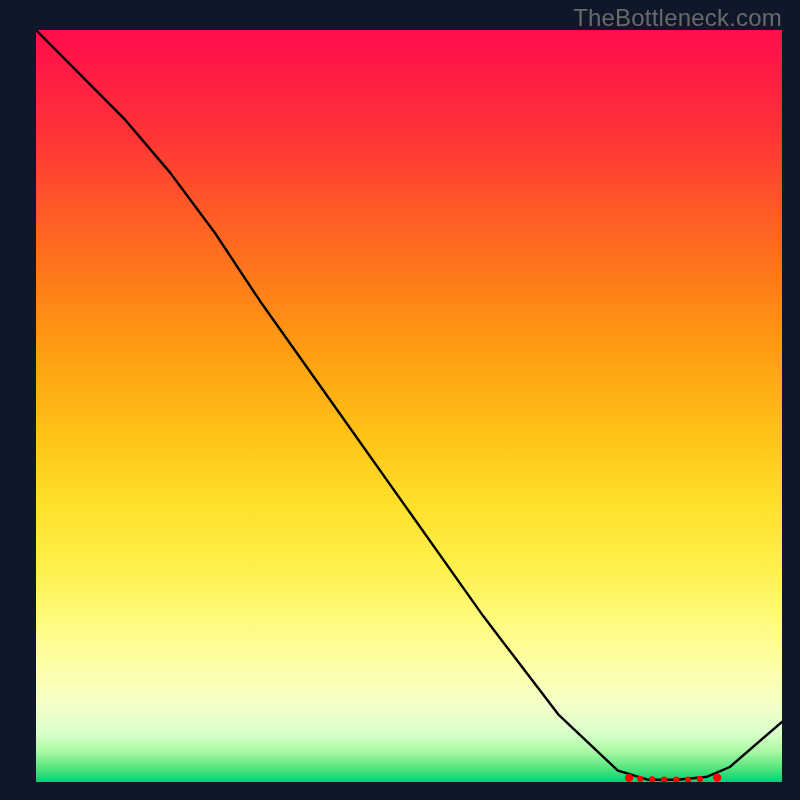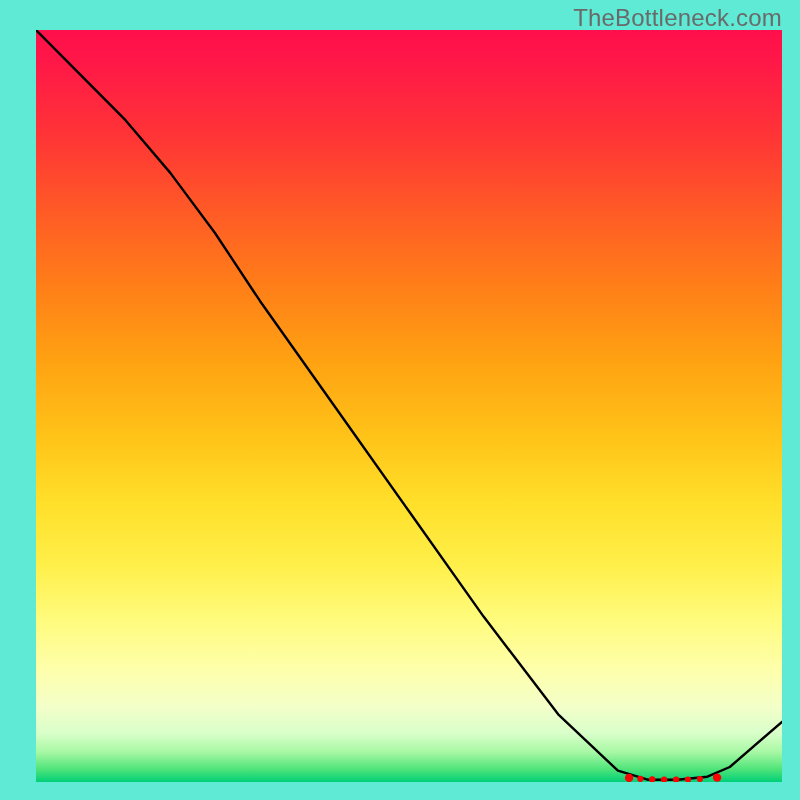--- a/index.html
+++ b/index.html
@@ -8,21 +8,21 @@
     width: 800px;
     height: 800px;
     background: #000;
     overflow: hidden;
     font-family: Arial, Helvetica, sans-serif;
   }
   .frame {
     position: relative;
     width: 800px;
     height: 800px;
-    background: #5eead4;
+    background: #0f172a;
   }
   .watermark {
     position: absolute;
     top: 4px;
     right: 18px;
     color: #6a6a6a;
     font-size: 24px;
     font-weight: 400;
     letter-spacing: 0.2px;
     z-index: 5;

